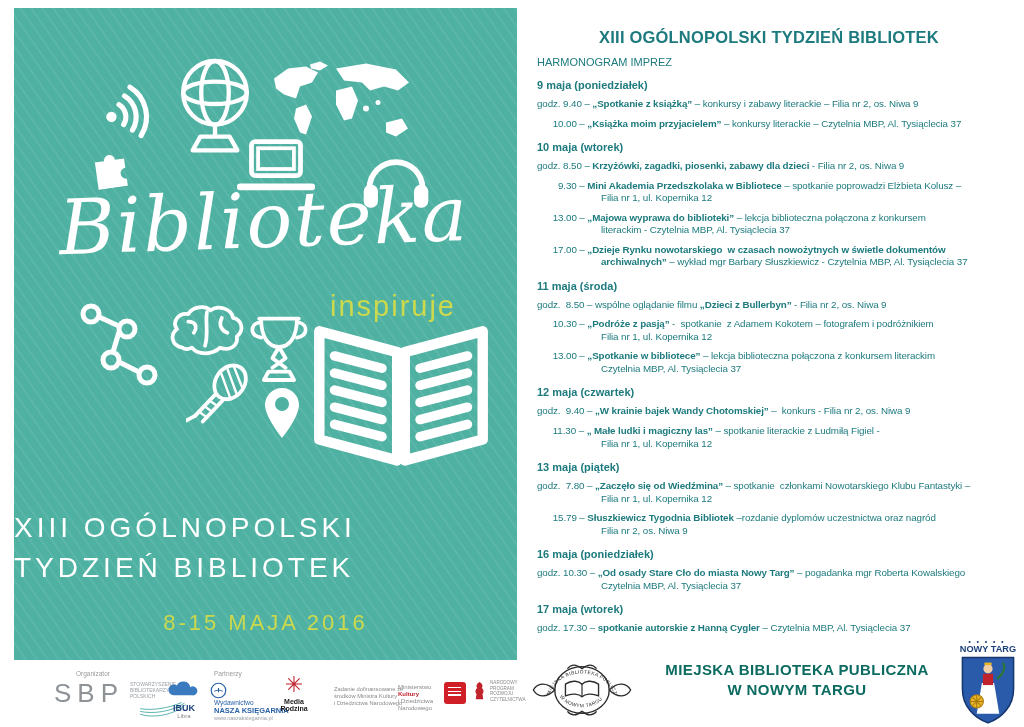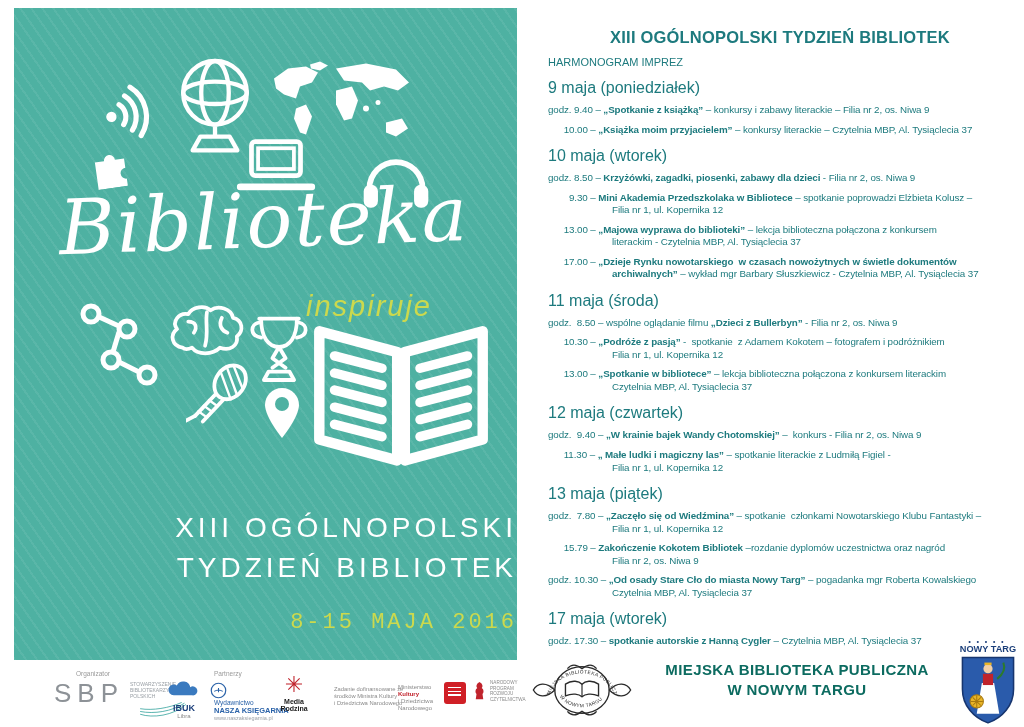--- a/index.html
+++ b/index.html
@@ -15,29 +15,29 @@
       var(--teal,#4eb1a2);
     overflow:hidden;
   }
   .poster .abs{position:absolute;}
   .script-title{
     left:18px;top:168px;width:464px;text-align:center;
     font-family:"DejaVu Serif",serif;font-style:italic;font-weight:400;
     font-size:76px;color:#ffffff;transform:rotate(-2deg);letter-spacing:2px;
   }
   .script-sub{
-    left:292px;top:282px;font-size:29px;color:var(--yellow,#ccd94d);letter-spacing:2px;font-style:italic;
+    left:316px;top:282px;font-size:29px;color:var(--yellow,#ccd94d);letter-spacing:2px;
   }
   .poster-heading{
-    left:0;top:500px;width:100%;text-align:right;color:#fff;
+    left:0;top:500px;width:100%;text-align:left;color:#fff;
     font-size:28px;letter-spacing:4px;line-height:40px;font-weight:400;
   }
   .poster-dates{
-    left:0;top:602px;width:100%;text-align:right;color:var(--yellow,#ccd94d);
-    font-size:22px;letter-spacing:3px;font-weight:400;font-family:Liberation Mono, monospace;
+    left:0;top:602px;width:100%;text-align:center;color:var(--yellow,#ccd94d);
+    font-size:22px;letter-spacing:3px;font-weight:400;
   }
   
   .sponsors{position:absolute;left:14px;top:662px;width:503px;height:65px;font-family:"Liberation Sans",sans-serif;}
   .sp-label{position:absolute;font-size:6.5px;color:#9a9a9a;}
   .sbp{position:absolute;left:40px;top:16px;display:flex;align-items:flex-start;}
   .sbp-text{font-size:26px;color:#8d9297;letter-spacing:6px;line-height:30px;}
   .sbp-side{margin-left:6px;position:relative;width:66px;}
   .sbp-sub{font-size:5px;color:#9aa0a6;white-space:pre-line;line-height:6px;margin-top:3px;}
   .ibuk{position:absolute;left:148px;top:18px;width:44px;text-align:center;}
   .ibuk-name{font-size:9px;font-weight:bold;color:#1b3f7a;margin-top:1px;}
@@ -52,25 +52,25 @@
   .mr-name{font-size:7px;font-weight:bold;color:#1a1a1a;margin-top:2px;}
   .funding{position:absolute;left:320px;top:24px;font-size:5.8px;color:#8a8a8a;white-space:pre-line;line-height:7px;}
   .mkidn{position:absolute;left:384px;top:22px;font-size:6px;line-height:7px;color:#8a8a8a;}
   .mkidn .red{color:#c0232c;font-weight:bold;}
   .ik{position:absolute;left:430px;top:20px;width:22px;height:22px;background:#d01f26;border-radius:3px;}
   .ik-bars{position:absolute;left:4px;top:5px;width:13px;height:10px;
     background:repeating-linear-gradient(180deg,#fff 0 1.4px,transparent 1.4px 3.6px);}
   .nprc{position:absolute;left:458px;top:18px;display:flex;align-items:center;}
   .nprc-text{font-size:4.6px;color:#8a8a8a;white-space:pre-line;line-height:5.6px;margin-left:3px;}
   
-  .schedule{position:absolute;left:548px;top:28px;width:464px;color:var(--sch,#1d7a7e);}
+  .schedule{position:absolute;left:537px;top:28px;width:464px;color:var(--sch,#1d7a7e);}
   .sch-title{text-align:center;font-size:16.5px;font-weight:bold;letter-spacing:0.2px;}
   .sch-sub{font-size:11px;margin-top:9px;}
   #schedule-days{margin-top:4px;}
-  .day-h{font-size:16px;font-weight:normal;margin:11px 0 7px 0;}
+  .day-h{font-size:11px;font-weight:bold;margin:11px 0 7px 0;}
   .event{
     font-size:9.8px;line-height:1.28;margin:0 0 7px 0;
     white-space:pre-wrap;padding-left:64px;text-indent:-64px;letter-spacing:-0.1px;
   }
   .event b{font-weight:bold;}
   
   .footer{position:absolute;left:520px;top:652px;width:504px;height:75px;}
   .seal{position:absolute;left:8px;top:2px;width:108px;height:72px;}
   .footer-text{
     position:absolute;left:112px;top:8px;width:330px;text-align:center;
@@ -292,22 +292,23 @@
 Filia nr 1, ul. Kopernika 12</span></div>
       <div class="event"><span>      13.00 – </span><b>„Spotkanie w bibliotece”</b><span> – lekcja biblioteczna połączona z konkursem literackim
 Czytelnia MBP, Al. Tysiąclecia 37</span></div>
       <div class="day-h">12 maja (czwartek)</div>
       <div class="event"><span>godz.  9.40 – </span><b>„W krainie bajek Wandy Chotomskiej”</b><span> –  konkurs - Filia nr 2, os. Niwa 9</span></div>
       <div class="event"><span>      11.30 – </span><b>„ Małe ludki i magiczny las”</b><span> – spotkanie literackie z Ludmiłą Figiel -
 Filia nr 1, ul. Kopernika 12</span></div>
       <div class="day-h">13 maja (piątek)</div>
       <div class="event"><span>godz.  7.80 – </span><b>„Zaczęło się od Wiedźmina”</b><span> – spotkanie  członkami Nowotarskiego Klubu Fantastyki –
 Filia nr 1, ul. Kopernika 12</span></div>
-      <div class="event"><span>      15.79 – </span><b>Zakończenie Kokotem Bibliotek</b><span> –rozdanie dyplomów uczestnictwa oraz nagród
+      <div class="event"><span>      15.79 – </span><b>Słuszkiewicz Tygodnia Bibliotek</b><span> –rozdanie dyplomów uczestnictwa oraz nagród
 Filia nr 2, os. Niwa 9</span></div>
+      <div class="day-h">16 maja (poniedziałek)</div>
       <div class="event"><span>godz. 10.30 – </span><b>„Od osady Stare Cło do miasta Nowy Targ”</b><span> – pogadanka mgr Roberta Kowalskiego
 Czytelnia MBP, Al. Tysiąclecia 37</span></div>
       <div class="day-h">17 maja (wtorek)</div>
       <div class="event"><span>godz. 17.30 – </span><b>spotkanie autorskie z Hanną Cygler</b><span> – Czytelnia MBP, Al. Tysiąclecia 37</span></div>
     </div>
 </div>
 
 <div class="footer">
   <svg class="seal" viewBox="0 0 110 74">
     <defs>

